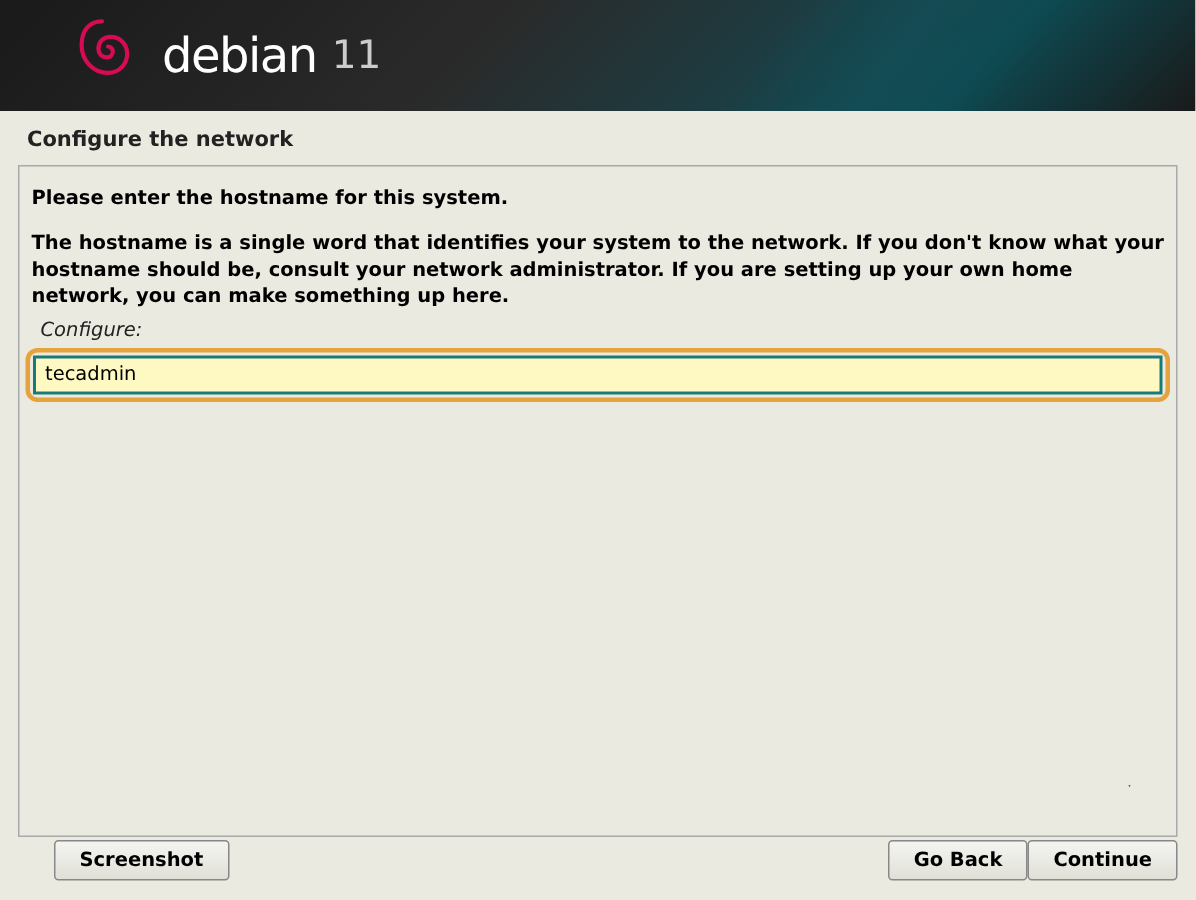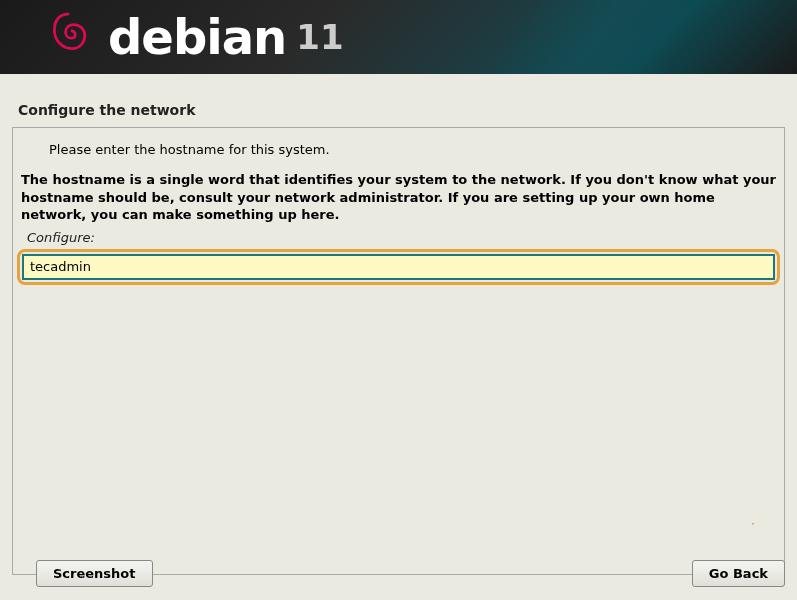--- a/index.html
+++ b/index.html
@@ -31,50 +31,49 @@
       width: 400px;
       height: 100%;
       background: linear-gradient(125deg, transparent 30%, rgba(20,80,90,0.6) 50%, transparent 70%);
     }
     .logo-swirl {
       display: inline-block;
       margin-right: 20px;
     }
     .logo-text {
       font-family: "DejaVu Sans", Arial, sans-serif;
-      font-size: 48px;
-      font-weight: bold;
+      font-size: 32px;
+      font-weight: normal;
       color: #ffffff;
       letter-spacing: -1px;
     }
     .logo-version {
-      font-size: 34px;
-      font-weight: 700;
+      font-size: 26px;
+      font-weight: 400;
       color: #cccccc;
       margin-left: 10px;
     }
     .page-title {
-      padding: 28px 18px 9px 18px;
+      padding: 11px 18px 9px 18px;
       font-size: 14px;
       font-weight: bold;
       color: #222;
     }
     .main-panel {
       margin: 0 12px;
       border: 1px solid #aaa;
       background: #eaeae0;
       height: 448px;
       padding: 14px 8px;
     }
     .instruction-primary {
       font-size: 13px;
-      font-weight: normal;
+      font-weight: bold;
       color: #000;
       margin-bottom: 14px;
-      margin-left: 28px;
     }
     .instruction-secondary {
       font-size: 13px;
       font-weight: bold;
       color: #000;
       line-height: 1.35;
       margin-bottom: 6px;
     }
     .field-label {
       font-size: 13px;
@@ -158,20 +157,21 @@
   <div class="field-label">Configure:</div>
   <div class="input-highlight">
     <input type="text" class="hostname-input" value="tecadmin" style="">
   </div>
 </div>
 
 <div class="button-bar">
   <button class="btn">Screenshot</button>
   <div class="button-group-right">
     <button class="btn">Go Back</button>
+    <button class="btn">Continue</button>
   </div>
 </div>
 
 <svg class="arrow-annotation" width="16" height="80" viewBox="0 0 16 80" style="overflow:visible">
   <defs>
     <linearGradient id="arrowGrad" x1="0" y1="0" x2="0" y2="1">
       <stop offset="0%" stop-color="#ff6600" stop-opacity="0"></stop>
       <stop offset="40%" stop-color="#ff6600" stop-opacity="0.8"></stop>
       <stop offset="100%" stop-color="#ff3300" stop-opacity="1"></stop>
     </linearGradient>

